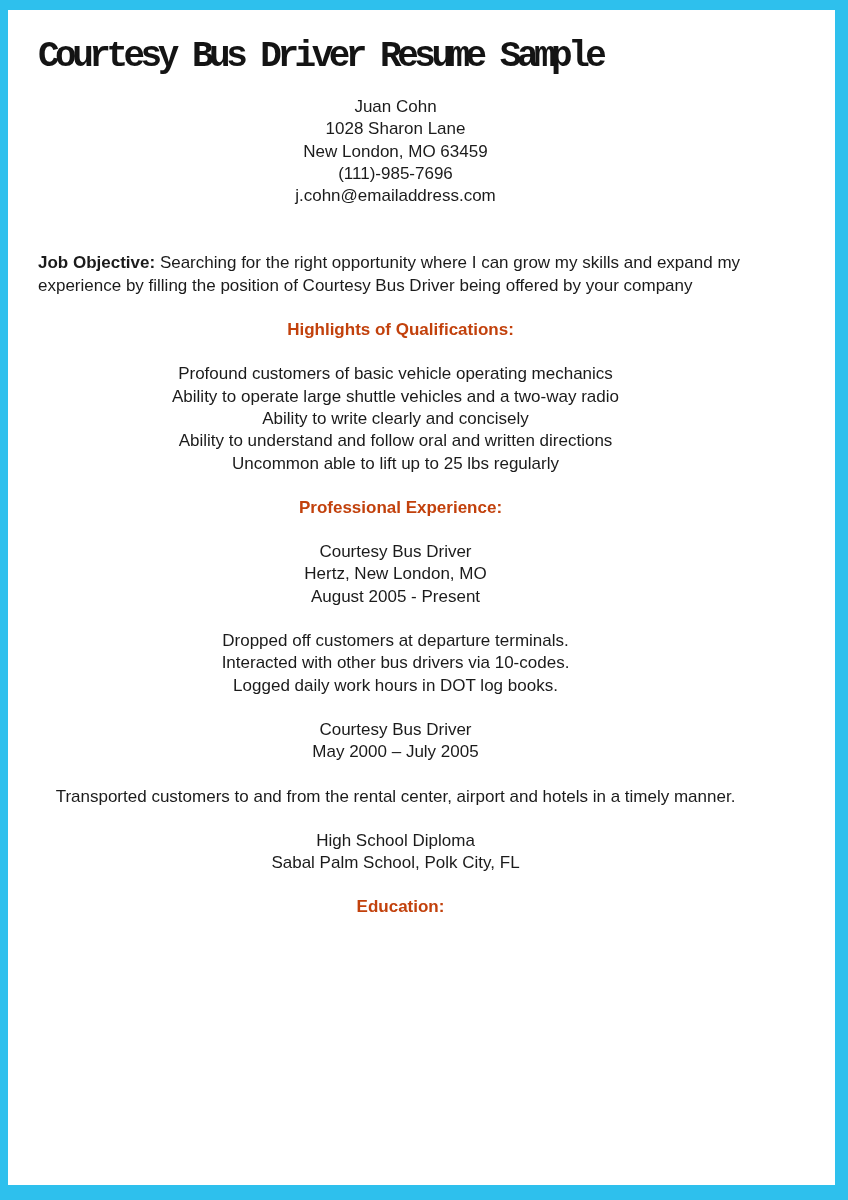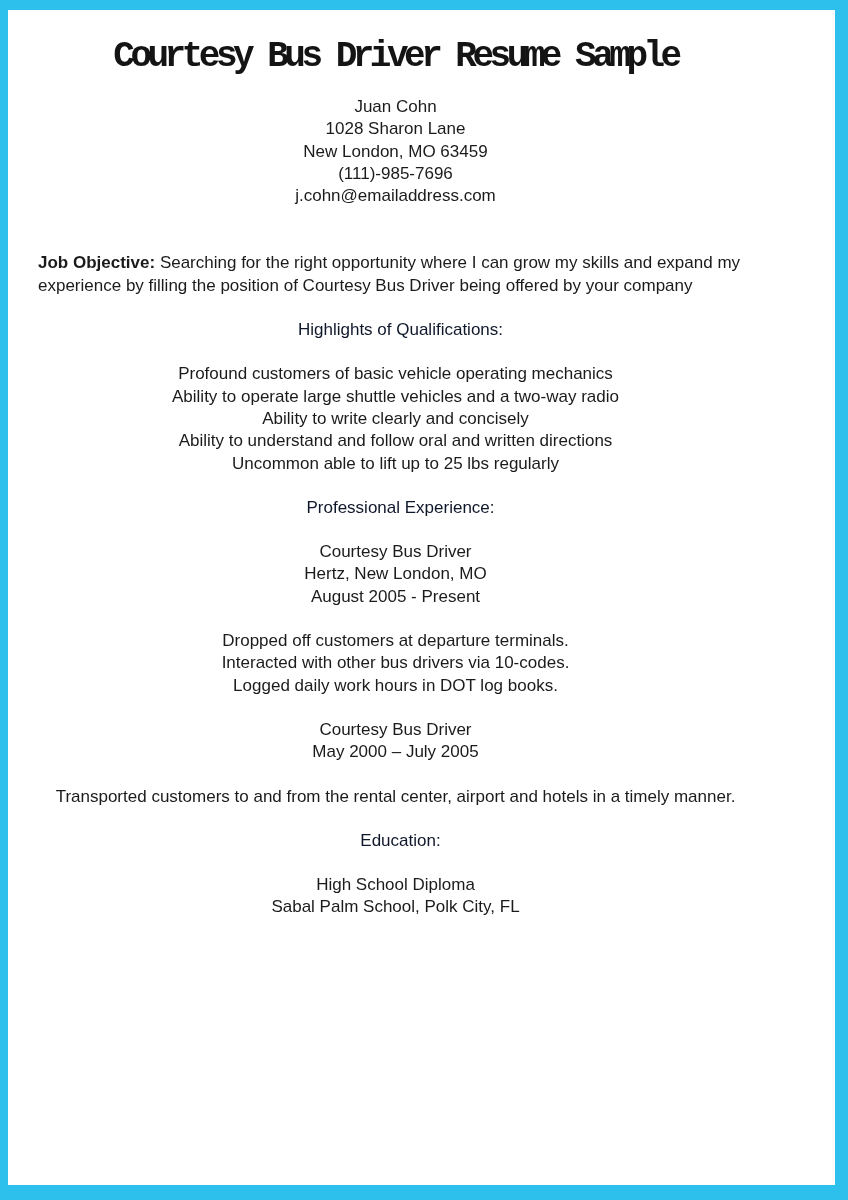--- a/index.html
+++ b/index.html
@@ -27,28 +27,27 @@
     font-size: 17px;
     line-height: 22.3px;
     color: #1b1b1b;
   }
   h1.resume-title {
     font-family: "Liberation Mono", "DejaVu Sans Mono", monospace;
     font-weight: bold;
     font-size: 36px;
     line-height: 40px;
     letter-spacing: -4.5px;
-    text-align: center;
     margin: 27px 0 19px 0;
     color: #141414;
     white-space: nowrap;
   }
   .block { margin: 0 0 22px 0; }
   .block.gap2 { margin-bottom: 45px; }
-  .hd { font-weight: normal; color: #0f172a; margin-left: 10px; }
+  .hd { font-weight: bold; color: #c2410c; margin-left: 10px; }
   .line { min-height: 22.3px; text-align: center; }
   .bold { font-weight: bold; }
 </style>
 </head>
 <body>
 
 <div class="page-frame" style="border-color: rgb(46, 192, 237); background: rgb(255, 255, 255);">
   <div class="content" style="color: rgb(27, 27, 27);">
 
     <h1 class="resume-title">Courtesy Bus Driver Resume Sample</h1>
@@ -97,22 +96,22 @@
     <div class="block">
       <div class="line">Courtesy Bus Driver</div>
       <div class="line">May 2000 – July 2005</div>
     </div>
 
     <div class="block">
       <div class="line">Transported customers to and from the rental center, airport and hotels in a timely manner.</div>
     </div>
 
     <div class="block">
-      <div class="line hd">Education:</div>
+      <div class="line">High School Diploma</div>
+      <div class="line">Sabal Palm School, Polk City, FL</div>
     </div>
 
     <div class="block">
-      <div class="line">High School Diploma</div>
-      <div class="line">Sabal Palm School, Polk City, FL</div>
+      <div class="line hd">Education:</div>
     </div>
 
   </div>
 </div>
 
 </body></html>

